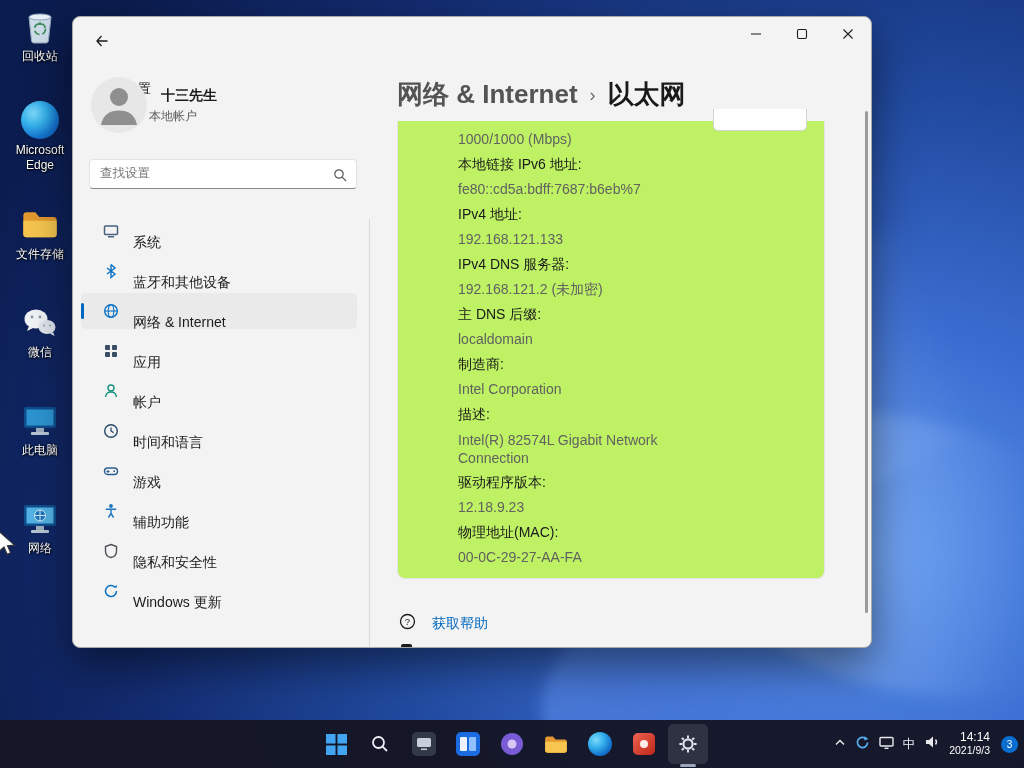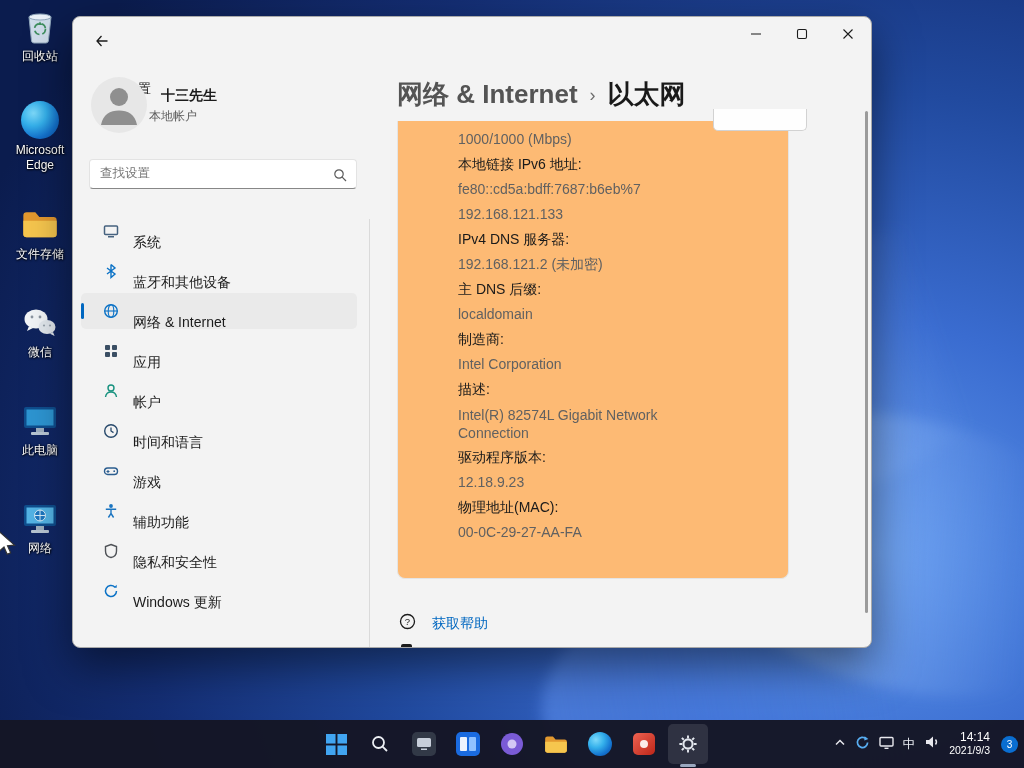--- a/index.html
+++ b/index.html
@@ -56,21 +56,21 @@
   .c-acc{color:#1a74c0}.c-priv{color:#4f5257}.c-upd{color:#0b72c6}
   .sdiv{position:absolute;left:296px;top:202px;width:1px;height:428px;background:#dadada;}
 
   
   .crumb{position:absolute;left:324px;top:60px;display:flex;align-items:center;gap:12px;font-size:26px;font-weight:600;}
   .crumb .parent{color:#545454;}
   .crumb .sep{font-size:18px;color:#6d6d6d;font-weight:400;margin-top:2px;}
   .crumb .cur{color:#191919;}
   .copy-btn{position:absolute;left:640px;top:92px;width:94px;height:22px;background:#fefefe;
     border:1px solid #d2d2d2;border-top:none;border-radius:0 0 5px 5px;box-sizing:border-box;z-index:3;}
-  .card{position:absolute;left:324px;top:104px;width:392px;height:458px;background:#fdba74;
+  .card{position:absolute;left:324px;top:104px;width:428px;height:458px;background:#bef264;
     border:1px solid #e4e4e4;border-top:none;border-radius:0 0 8px 8px;box-sizing:border-box;}
   .props{position:absolute;left:60px;top:6px;right:18px;}
   .pl{height:25px;line-height:25px;font-size:14px;color:#1a1a1a;}
   .pv{height:25px;line-height:25px;font-size:14px;color:#616161;}
   .pv.wrap{height:auto;line-height:18px;padding:4px 0 3px;max-width:206px;}
   .help{position:absolute;left:326px;top:596px;display:flex;align-items:center;gap:16px;}
   .help-link{font-size:14px;color:#0067c0;}
   .fb-sliver{position:absolute;left:328px;top:627px;width:11px;height:5px;background:#1b1b1b;border-radius:2px 2px 0 0;}
   .sb{position:absolute;left:792px;top:94px;width:3px;height:502px;background:#9b9b9b;border-radius:2px;}
 
@@ -321,20 +321,21 @@
       <span class="cur">以太网</span>
     </div>
 
     <div class="copy-btn"></div>
 
     <div class="card">
       <div class="props">
         <div class="pv">1000/1000 (Mbps)</div>
         <div class="pl">本地链接 IPv6 地址:</div>
         <div class="pv">fe80::cd5a:bdff:7687:b6eb%7</div>
+        <div class="pl">IPv4 地址:</div>
         <div class="pv">192.168.121.133</div>
         <div class="pl">IPv4 DNS 服务器:</div>
         <div class="pv">192.168.121.2 (未加密)</div>
         <div class="pl">主 DNS 后缀:</div>
         <div class="pv">localdomain</div>
         <div class="pl">制造商:</div>
         <div class="pv">Intel Corporation</div>
         <div class="pl">描述:</div>
         <div class="pv wrap">Intel(R) 82574L Gigabit Network Connection</div>
         <div class="pl">驱动程序版本:</div>

